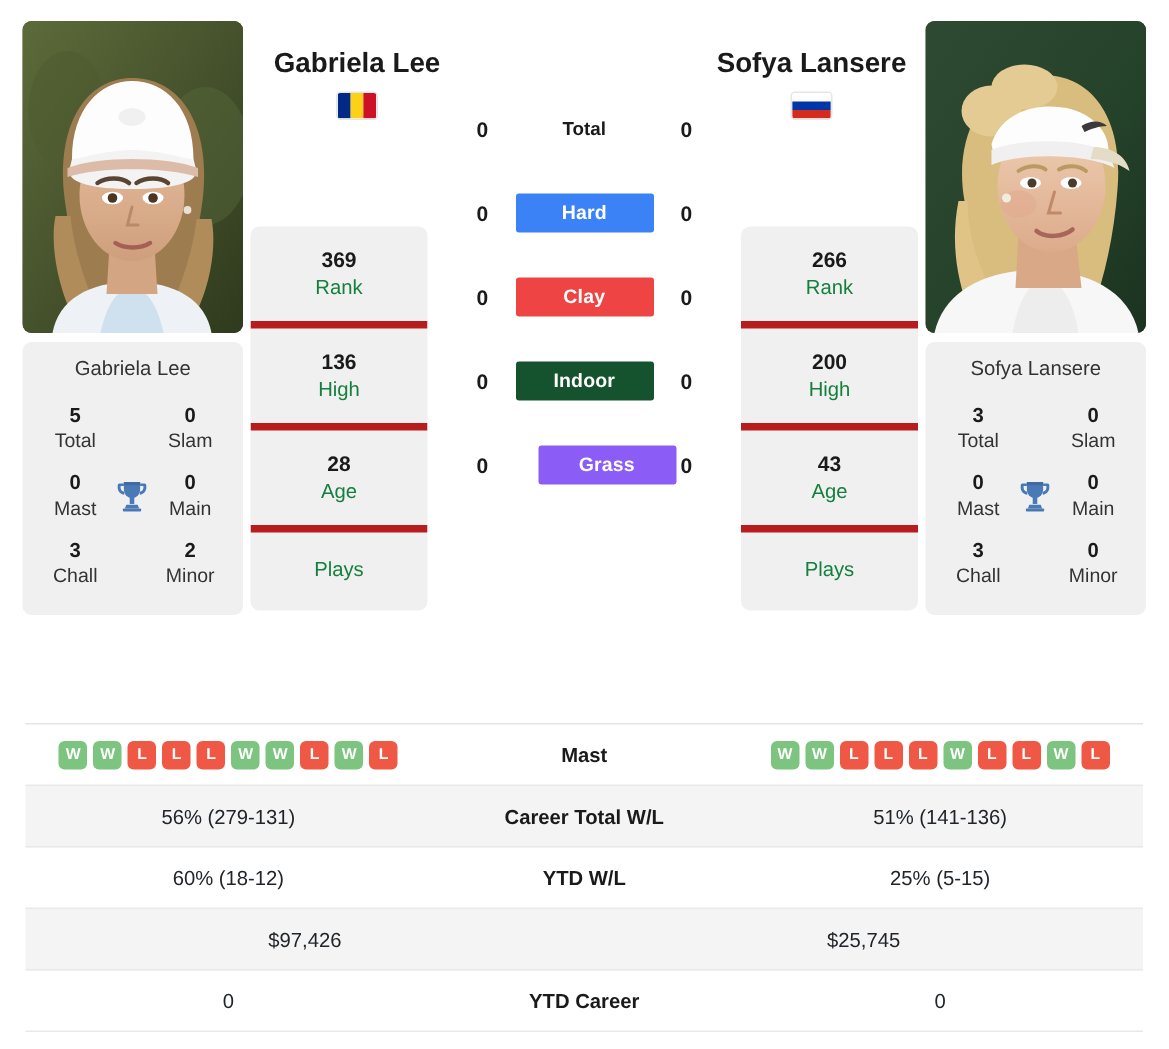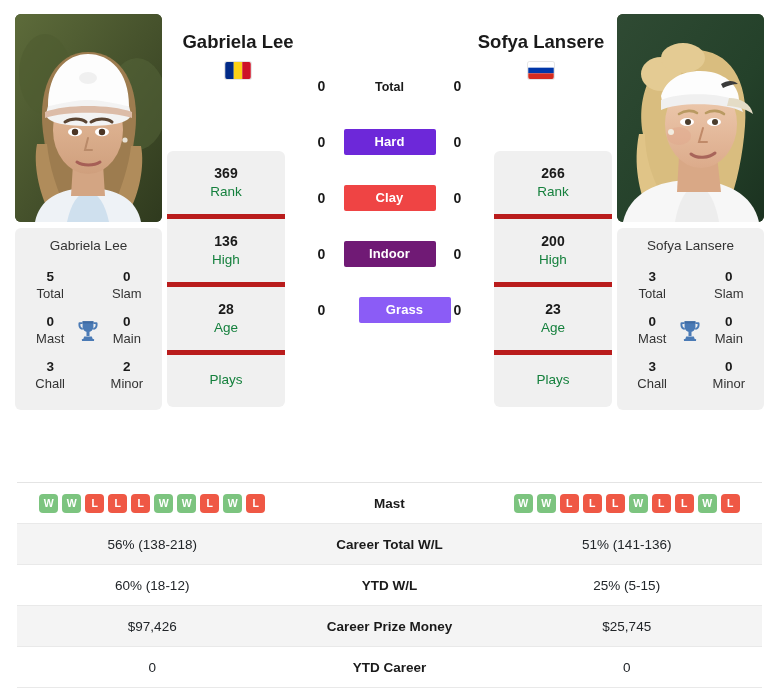--- a/index.html
+++ b/index.html
@@ -356,35 +356,35 @@
       <div class="h2h-row">
         <div class="h2h-score">0</div>
         <div class="h2h-mid">
           <span class="h2h-plain">Total</span>
         </div>
         <div class="h2h-score">0</div>
       </div>
       <div class="h2h-row">
         <div class="h2h-score">0</div>
         <div class="h2h-mid">
-          <span class="badge" id="badge-hard" style="background: #6d28d9;">Hard</span>
+          <span class="badge" id="badge-hard" style="background: #3b82f6;">Hard</span>
         </div>
         <div class="h2h-score">0</div>
       </div>
       <div class="h2h-row">
         <div class="h2h-score">0</div>
         <div class="h2h-mid">
           <span class="badge" id="badge-clay" style="background: #ef4444;">Clay</span>
         </div>
         <div class="h2h-score">0</div>
       </div>
       <div class="h2h-row">
         <div class="h2h-score">0</div>
         <div class="h2h-mid">
-          <span class="badge" id="badge-indoor" style="background: #701a75;">Indoor</span>
+          <span class="badge" id="badge-indoor" style="background: #14532d;">Indoor</span>
         </div>
         <div class="h2h-score">0</div>
       </div>
       <div class="h2h-row">
         <div class="h2h-score">0</div>
         <div class="h2h-mid">
           <span class="badge" id="badge-grass" style="background: #8b5cf6; margin-left: 15px;">Grass</span>
         </div>
         <div class="h2h-score">0</div>
       </div>
@@ -393,21 +393,21 @@
     <div class="stat-card">
       <div class="stat-cell">
         <div class="num">266</div>
         <div class="lbl">Rank</div>
       </div>
       <div class="stat-cell">
         <div class="num">200</div>
         <div class="lbl">High</div>
       </div>
       <div class="stat-cell">
-        <div class="num">23</div>
+        <div class="num">43</div>
         <div class="lbl">Age</div>
       </div>
       <div class="stat-cell plays">
         <div class="lbl">Plays</div>
       </div>
     </div>
 
     <div class="player-col">
       <div class="photo">
         <svg viewBox="0 0 147 208" preserveAspectRatio="xMidYMid slice" aria-hidden="true">
@@ -558,34 +558,33 @@
             <div class="wl w">W</div>
             <div class="wl l">L</div>
             <div class="wl l">L</div>
             <div class="wl w">W</div>
             <div class="wl l">L</div>
           </div>
       </div>
     </div>
 
     <div class="trow alt">
-      <div class="tcell">56% (138-218)</div>
+      <div class="tcell">56% (279-131)</div>
       <div class="tcell mid">Career Total W/L</div>
       <div class="tcell">51% (141-136)</div>
     </div>
 
     <div class="trow">
       <div class="tcell">60% (18-12)</div>
       <div class="tcell mid">YTD W/L</div>
       <div class="tcell">25% (5-15)</div>
     </div>
 
     <div class="trow alt">
       <div class="tcell">$97,426</div>
-      <div class="tcell mid">Career Prize Money</div>
       <div class="tcell">$25,745</div>
     </div>
 
     <div class="trow">
       <div class="tcell">0</div>
       <div class="tcell mid">YTD Career</div>
       <div class="tcell">0</div>
     </div>
   </div>
 

